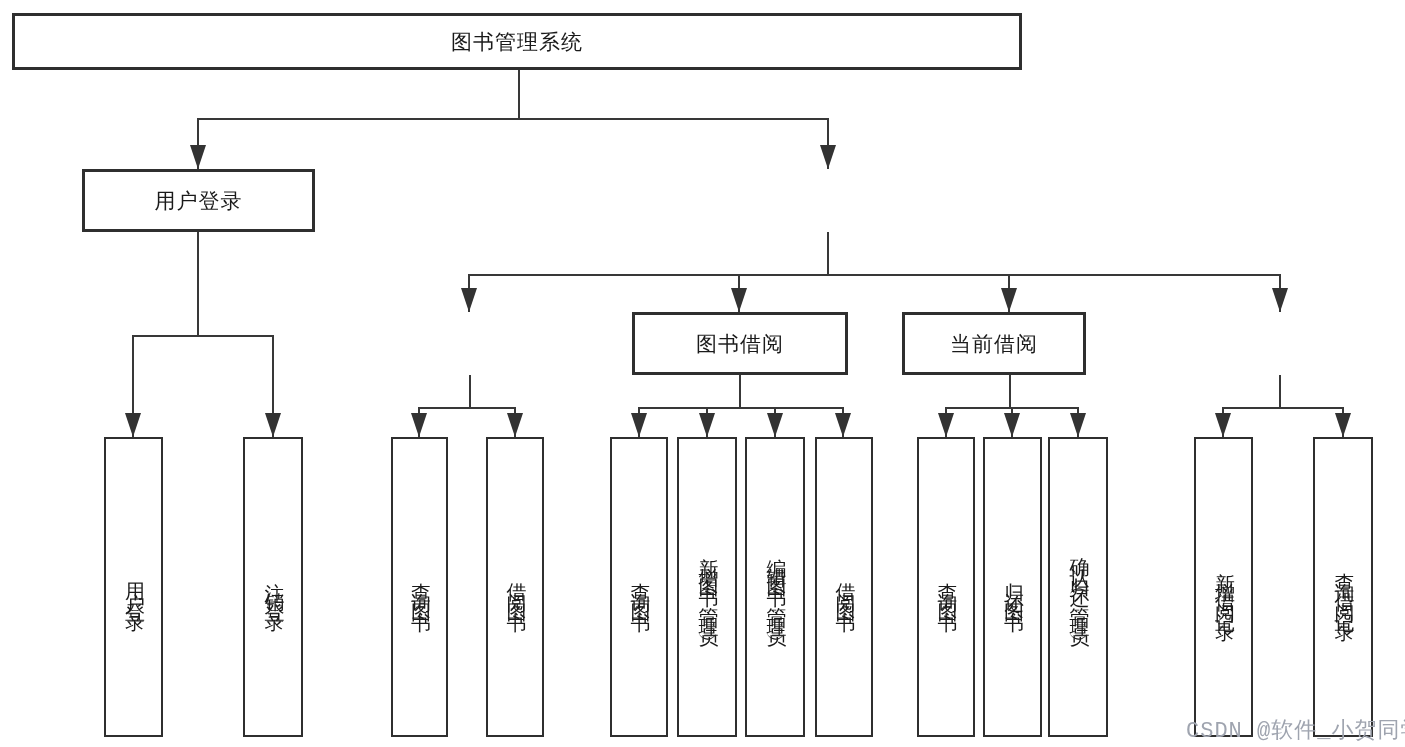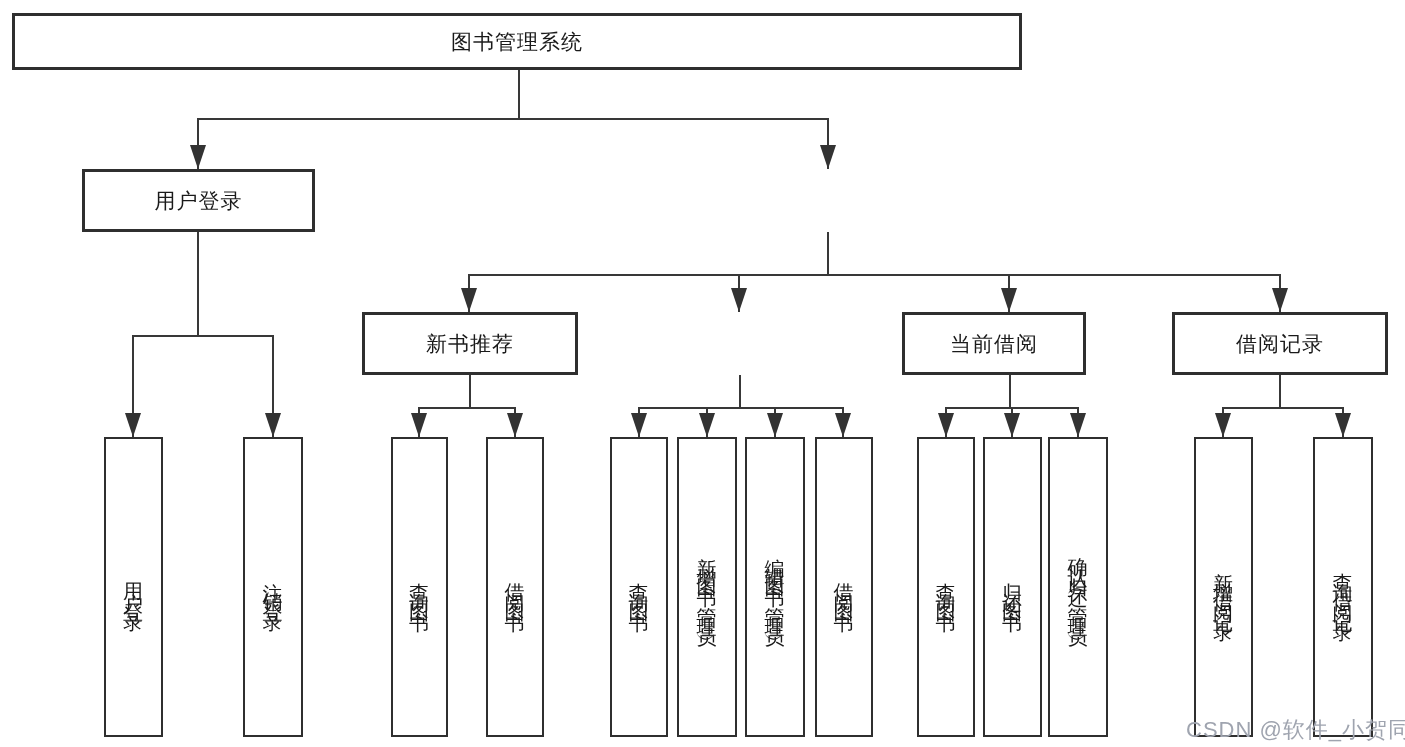--- a/index.html
+++ b/index.html
@@ -1,18 +1,18 @@
 <!DOCTYPE html>
 <html><head>
 <meta charset="utf-8">
 <style>
   html,body{margin:0;padding:0;background:#ffffff;}
   #canvas{
     position:relative;width:1405px;height:747px;background:#ffffff;overflow:hidden;
-    font-family:Liberation Sans, sans-serif;color:#1a1a1a;
+    font-family:Liberation Mono, monospace;color:#1a1a1a;
   }
   .box{
     position:absolute;box-sizing:border-box;background:#ffffff;border:3px solid #2f2f2f;
     display:flex;align-items:center;justify-content:center;z-index:2;
     font-size:21px;letter-spacing:1px;white-space:nowrap;
   }
   .leaf{
     position:absolute;box-sizing:border-box;background:#ffffff;border:2px solid #2f2f2f;
     display:flex;align-items:center;justify-content:center;z-index:2;
   }
@@ -64,28 +64,25 @@
   <div class="hline" style="left:468px;top:274px;width:813px"></div>
   <div class="vline" style="left:468px;top:274px;height:38px"></div>
   <div class="arrow" style="left:469px;top:288px"></div>
   <div class="vline" style="left:738px;top:274px;height:38px"></div>
   <div class="arrow" style="left:739px;top:288px"></div>
   <div class="vline" style="left:1008px;top:274px;height:38px"></div>
   <div class="arrow" style="left:1009px;top:288px"></div>
   <div class="vline" style="left:1279px;top:274px;height:38px"></div>
   <div class="arrow" style="left:1280px;top:288px"></div>
 
-  <div class="box" style="left:362px;top:312px;width:216px;height:63px">
-    <span>新书推荐</span>
+  <div class="box" style="left:632px;top:312px;width:216px;height:63px">
+    <span>图书借阅</span>
   </div>
   <div class="box" style="left:902px;top:312px;width:184px;height:63px">
     <span>当前借阅</span>
-  </div>
-  <div class="box" style="left:1172px;top:312px;width:216px;height:63px">
-    <span>借阅记录</span>
   </div>
 
   <div class="vline" style="left:469px;top:375px;height:32px"></div>
   <div class="hline" style="left:419px;top:407px;width:97px"></div>
   <div class="vline" style="left:418px;top:407px;height:30px"></div>
   <div class="arrow" style="left:419px;top:413px"></div>
   <div class="vline" style="left:514px;top:407px;height:30px"></div>
   <div class="arrow" style="left:515px;top:413px"></div>
 
   <div class="vline" style="left:739px;top:375px;height:32px"></div>

